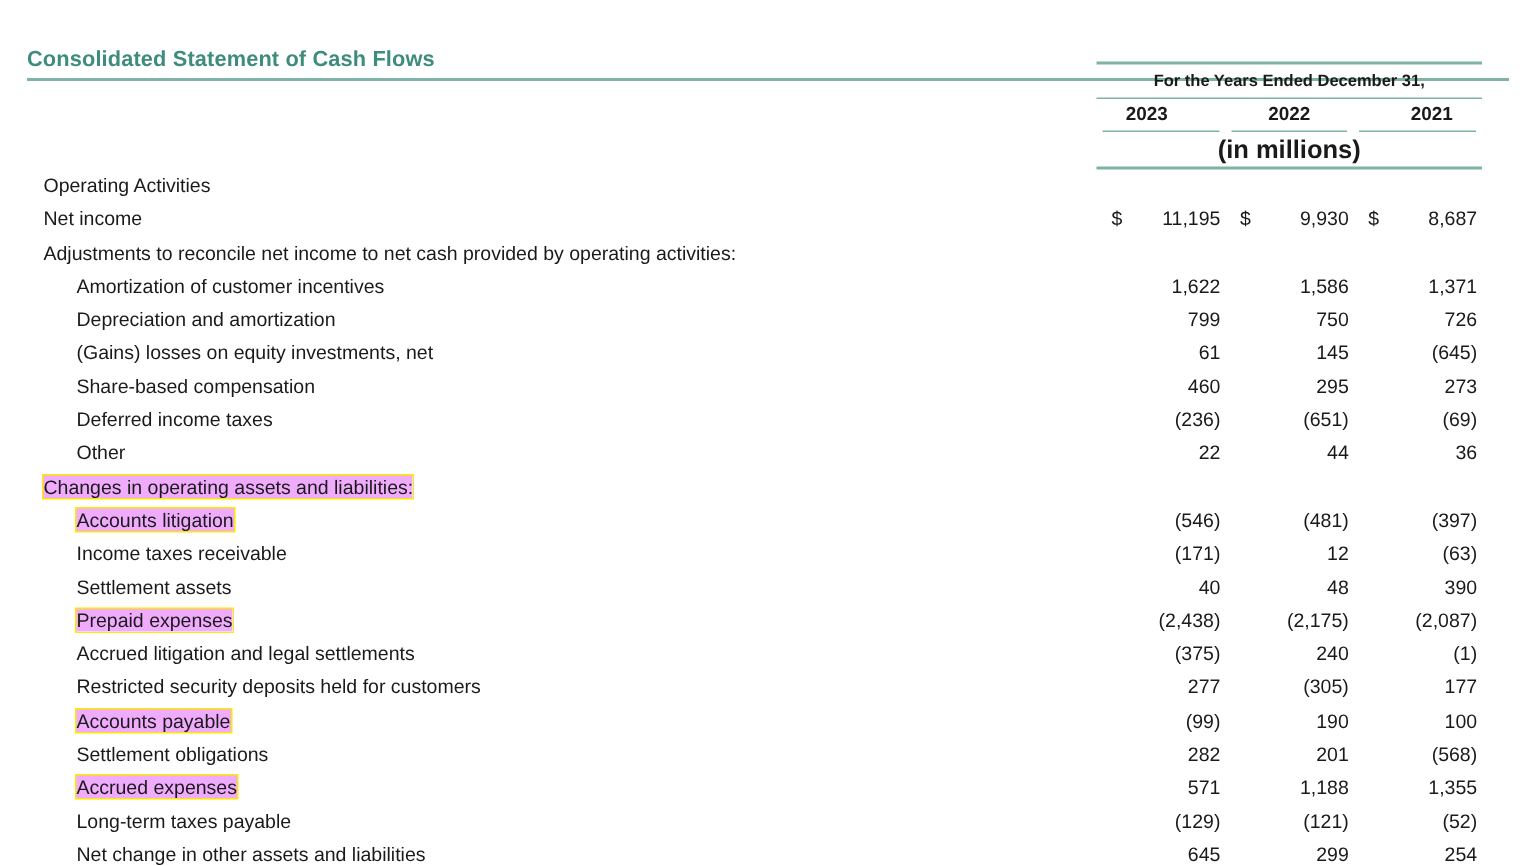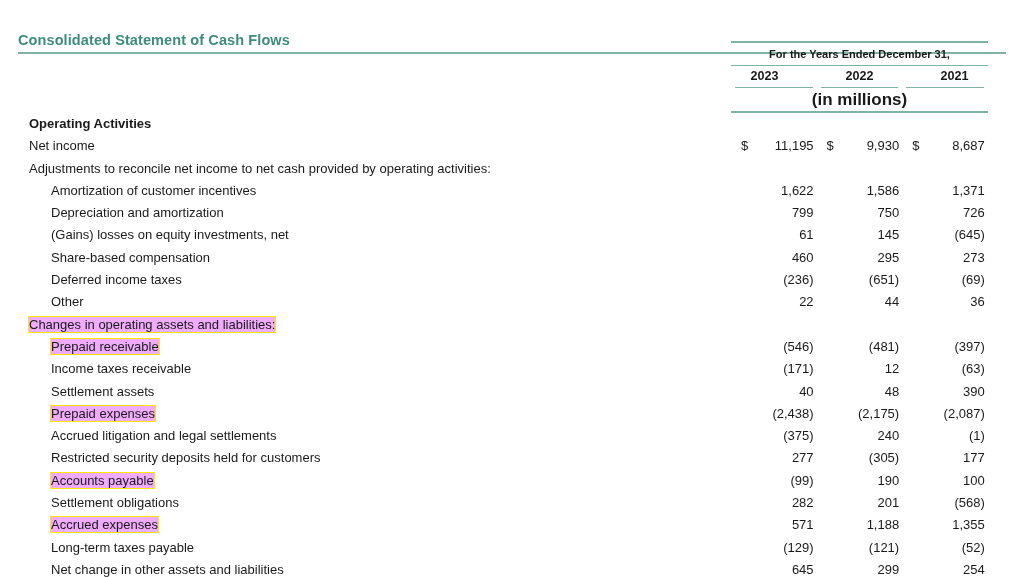--- a/index.html
+++ b/index.html
@@ -125,21 +125,21 @@
     padding-left: 29px;
     box-sizing: border-box;
     flex: 0 0 731px;
   }
   .label {
     display: inline;
     font-size: 13px;
     line-height: 19px;
     white-space: nowrap;
   }
-  .label.bold { font-weight: bold; }
+  .label.bold { font-weight: normal; }
   .label.hl {
     background: #f0abfc;
     box-shadow: 0 0 0 1px #ffe800;
   }
   .ind-0 { margin-left: 0; }
   .ind-1 { margin-left: 22px; text-align: center; }
 
   .nums {
     display: flex;
     flex: 0 0 257px;
@@ -271,21 +271,21 @@
     </div>
     <div class="row">
       <div class="label-wrap"><span class="label ind-0 hl">Changes in operating assets and liabilities:</span></div>
       <div class="nums">
         <div class="cell"><span class="val"></span></div>
         <div class="cell"><span class="val"></span></div>
         <div class="cell"><span class="val"></span></div>
       </div>
     </div>
     <div class="row">
-      <div class="label-wrap"><span class="label ind-1 hl">Prepaid receivable</span></div>
+      <div class="label-wrap"><span class="label ind-1 hl">Accounts litigation</span></div>
       <div class="nums">
         <div class="cell"><span class="val">(546)</span></div>
         <div class="cell"><span class="val">(481)</span></div>
         <div class="cell"><span class="val">(397)</span></div>
       </div>
     </div>
     <div class="row">
       <div class="label-wrap"><span class="label ind-1">Income taxes receivable</span></div>
       <div class="nums">
         <div class="cell"><span class="val">(171)</span></div>

